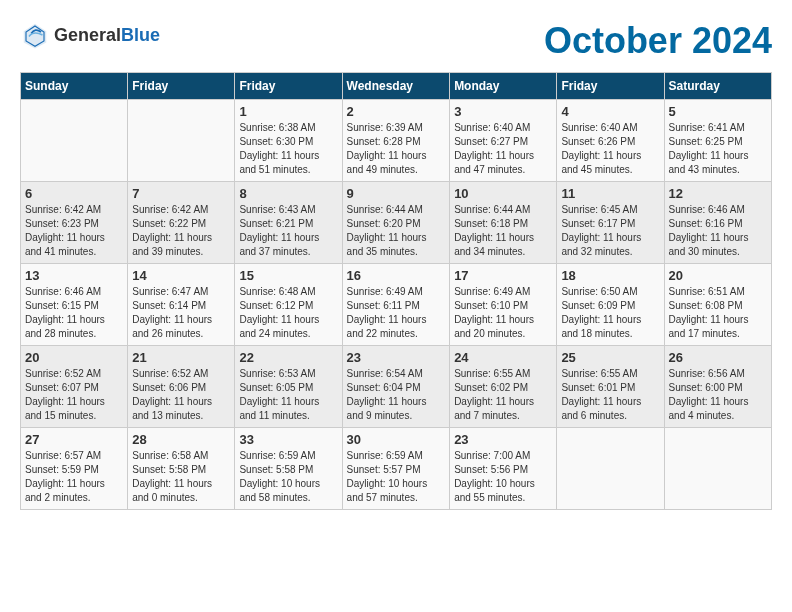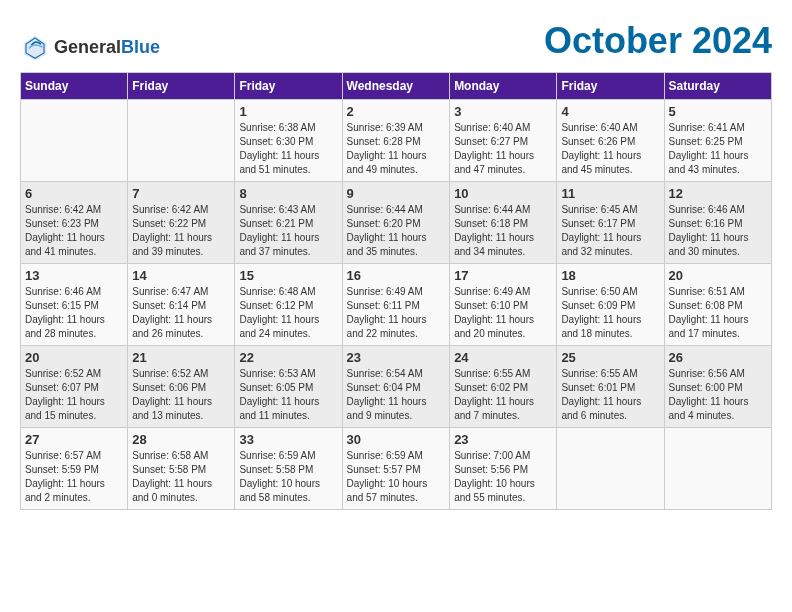--- a/index.html
+++ b/index.html
@@ -6,21 +6,21 @@
     body {
       font-family: Arial, sans-serif;
       background: #fff;
       width: 792px;
       min-height: 612px;
       padding: 20px;
     }
     .header {
       display: flex;
       justify-content: space-between;
-      align-items: flex-end;
+      align-items: flex-start;
       margin-bottom: 10px;
     }
     .logo {
       display: flex;
       align-items: center;
       gap: 4px;
     }
     .logo-text-general {
       font-size: 18px;
       font-weight: bold;
@@ -46,21 +46,21 @@
     .location {
       font-size: 16px;
       color: #555;
     }
     table {
       width: 100%;
       border-collapse: collapse;
       font-size: 11px;
     }
     thead tr th {
-      background-color: #4c1d95;
+      background-color: #0c4a6e;
       color: #fff;
       padding: 6px 4px;
       text-align: left;
       font-size: 12px;
       border: 1px solid #ccc;
     }
     tbody tr td {
       border: 1px solid #ccc;
       vertical-align: top;
       padding: 4px;

